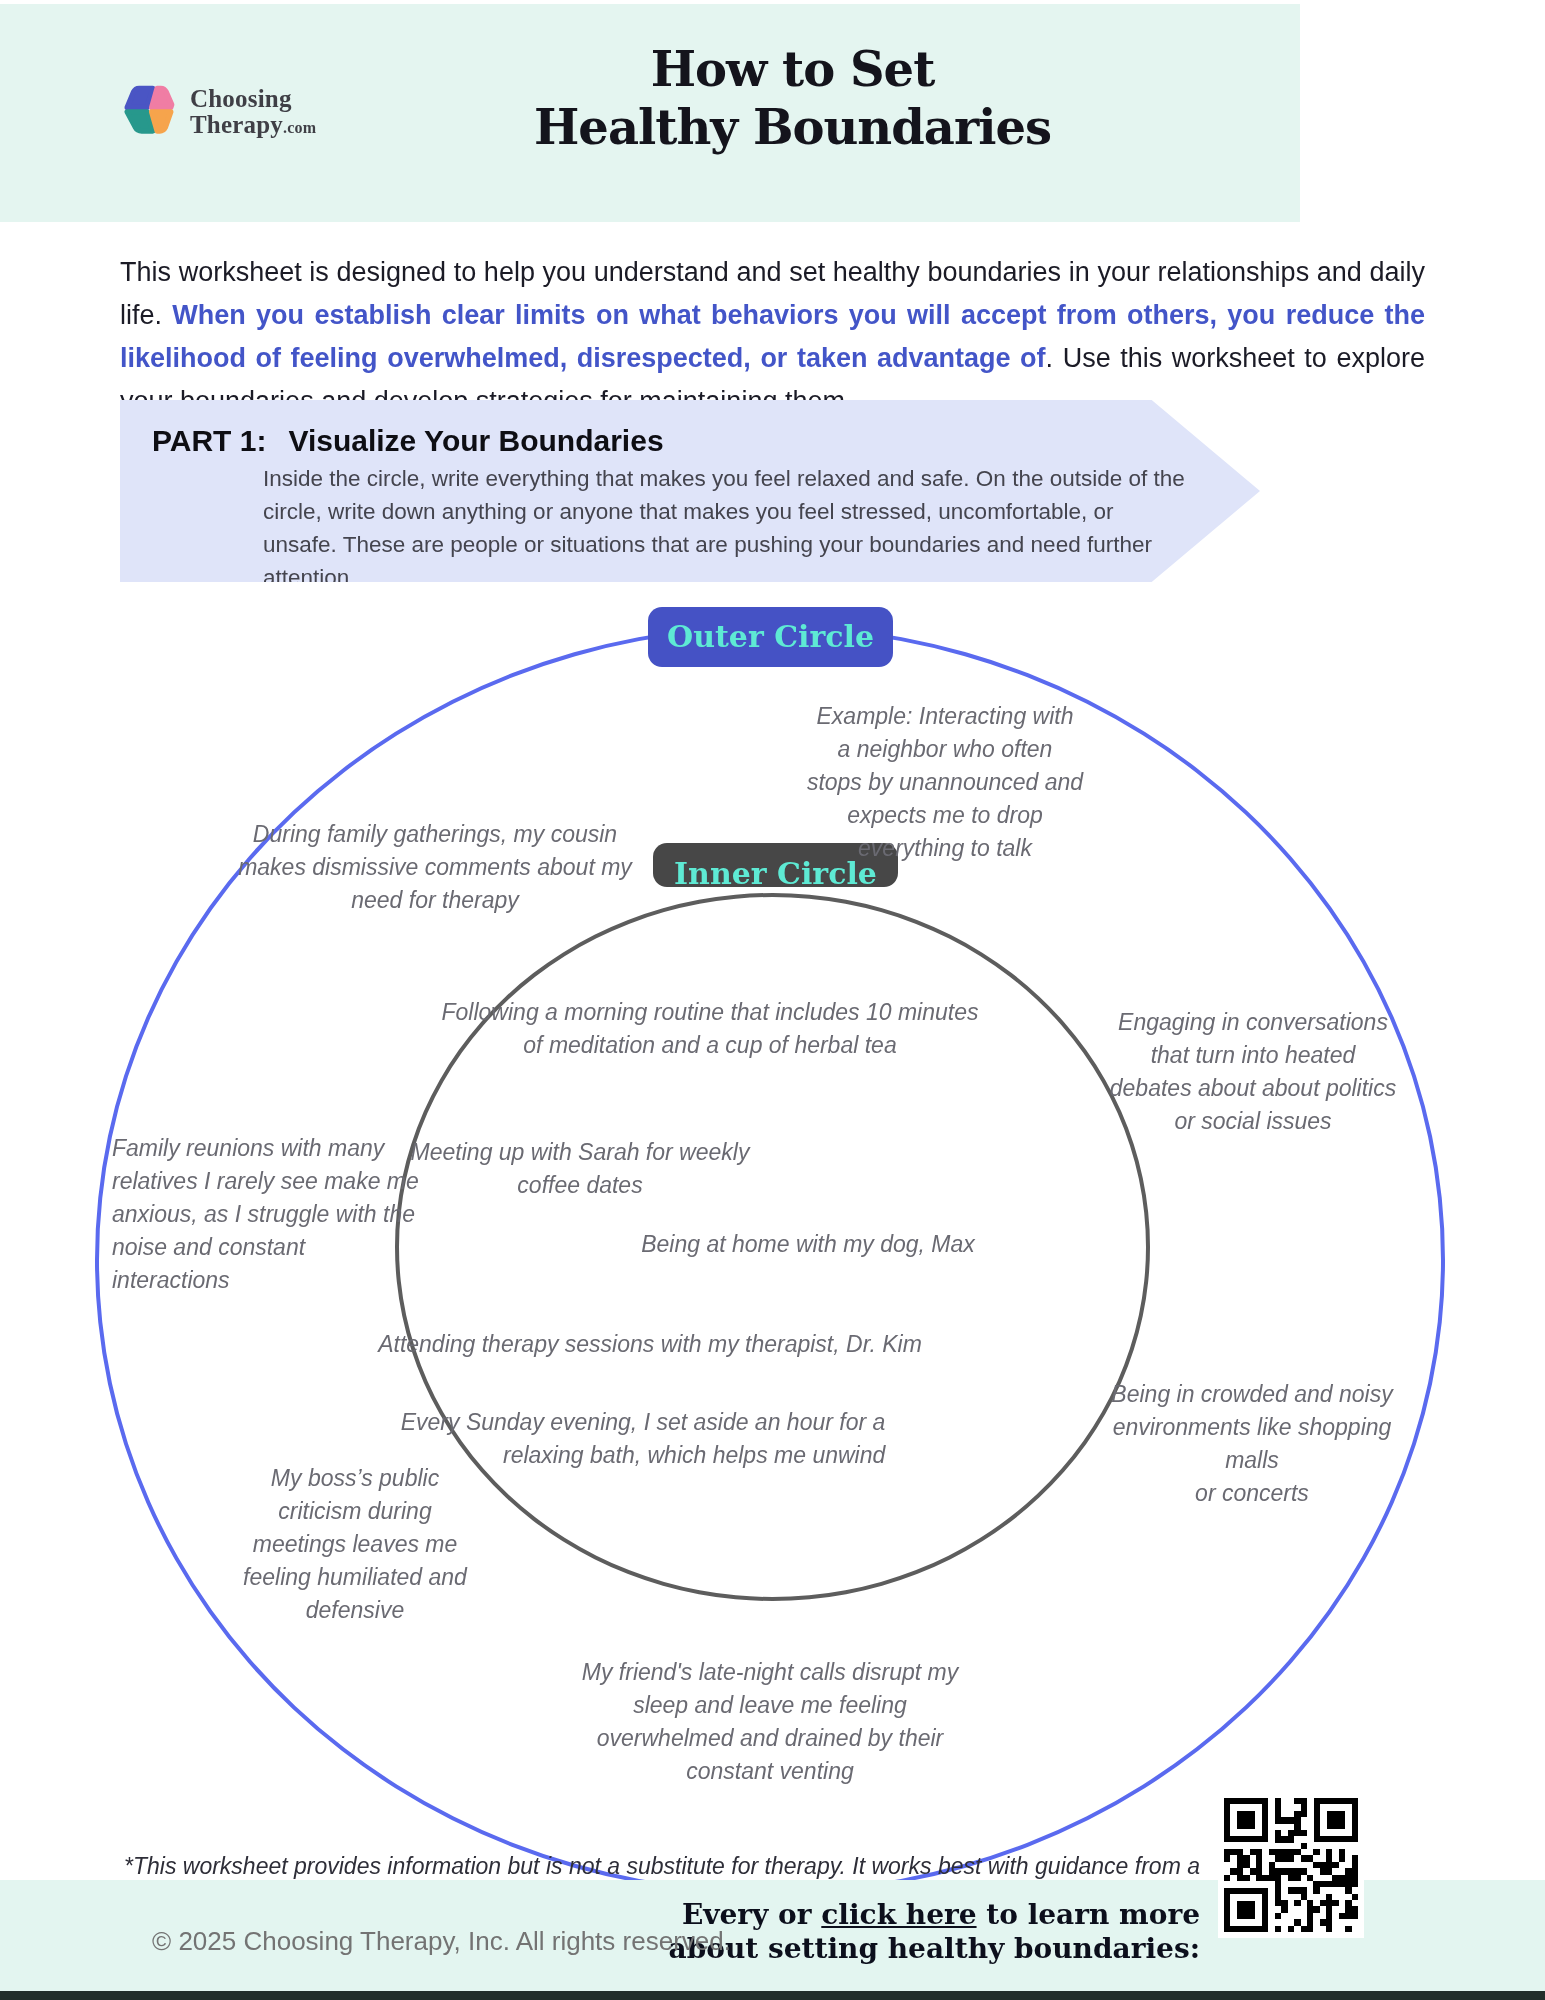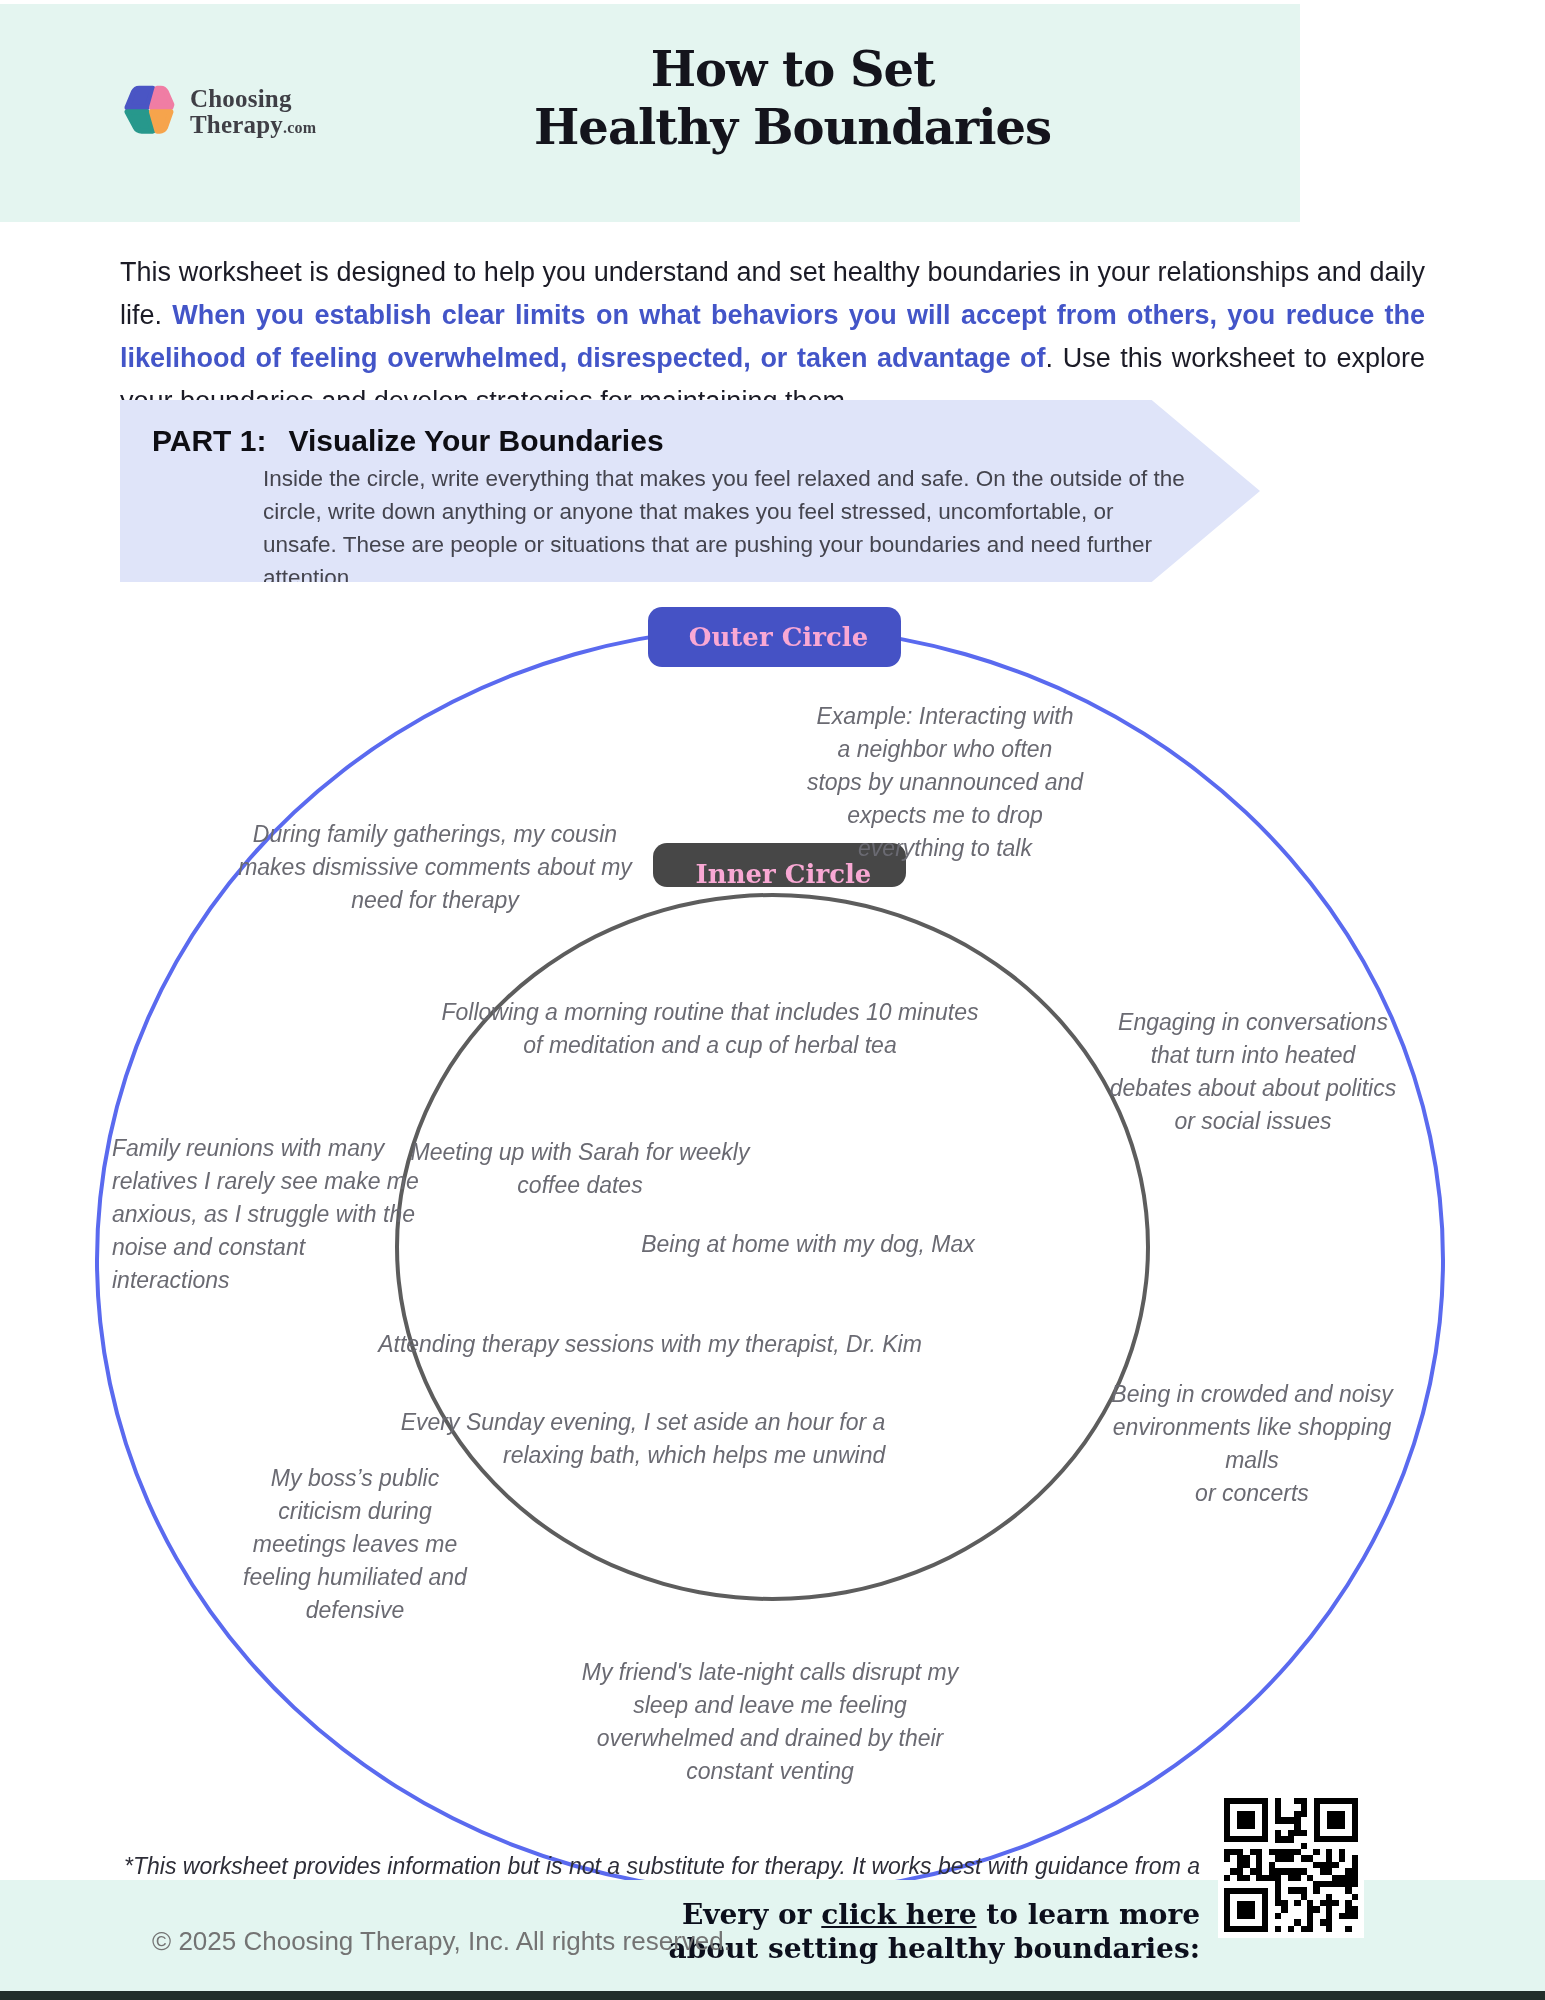--- a/index.html
+++ b/index.html
@@ -26,22 +26,22 @@
           clip-path:polygon(0 0,90.5% 0,100% 50%,90.5% 100%,0 100%);}
   .banner-heading{position:absolute;left:32px;top:24px;font-size:30px;font-weight:bold;color:#0E0E14;}
   .banner-heading .part-label{margin-right:22px;}
   .banner-desc{position:absolute;left:143px;top:62px;width:930px;
                font-size:22.5px;line-height:33px;color:#44444E;}
 
   
   .ellipse{position:absolute;border-radius:50%;}
   .outer-ellipse{left:95px;top:625px;width:1342px;height:1262px;border:4px solid #5A6AEF;}
   .inner-ellipse{left:395px;top:893px;width:747px;height:700px;border:4px solid #5D5D5D;}
-  .pill{position:absolute;border-radius:14px;color:#f9a8d4;text-align:center;
-        font-family:"DejaVu Serif",serif;font-weight:bold;font-size:26px;padding-left:8px;}
+  .pill{position:absolute;border-radius:14px;color:#5eead4;text-align:center;
+        font-family:"DejaVu Serif",serif;font-weight:bold;font-size:30px;}
   .pill-outer{left:648px;top:607px;width:245px;height:60px;line-height:60px;background:#4552C5;}
   .pill-inner{left:653px;top:843px;width:245px;height:44px;line-height:62px;background:#474747;}
 
   .item{position:absolute;font-style:italic;color:#6A6A72;font-size:23px;line-height:33px;
         white-space:pre-line;text-align:center;transform:translateX(-50%);}
   .item-example{left:945px;top:700px;}
   .item-cousin{left:435px;top:818px;}
   .item-debates{left:1253px;top:1006px;}
   .item-reunions{left:112px;top:1132px;transform:none;text-align:left;}
   .item-crowded{left:1252px;top:1378px;}

